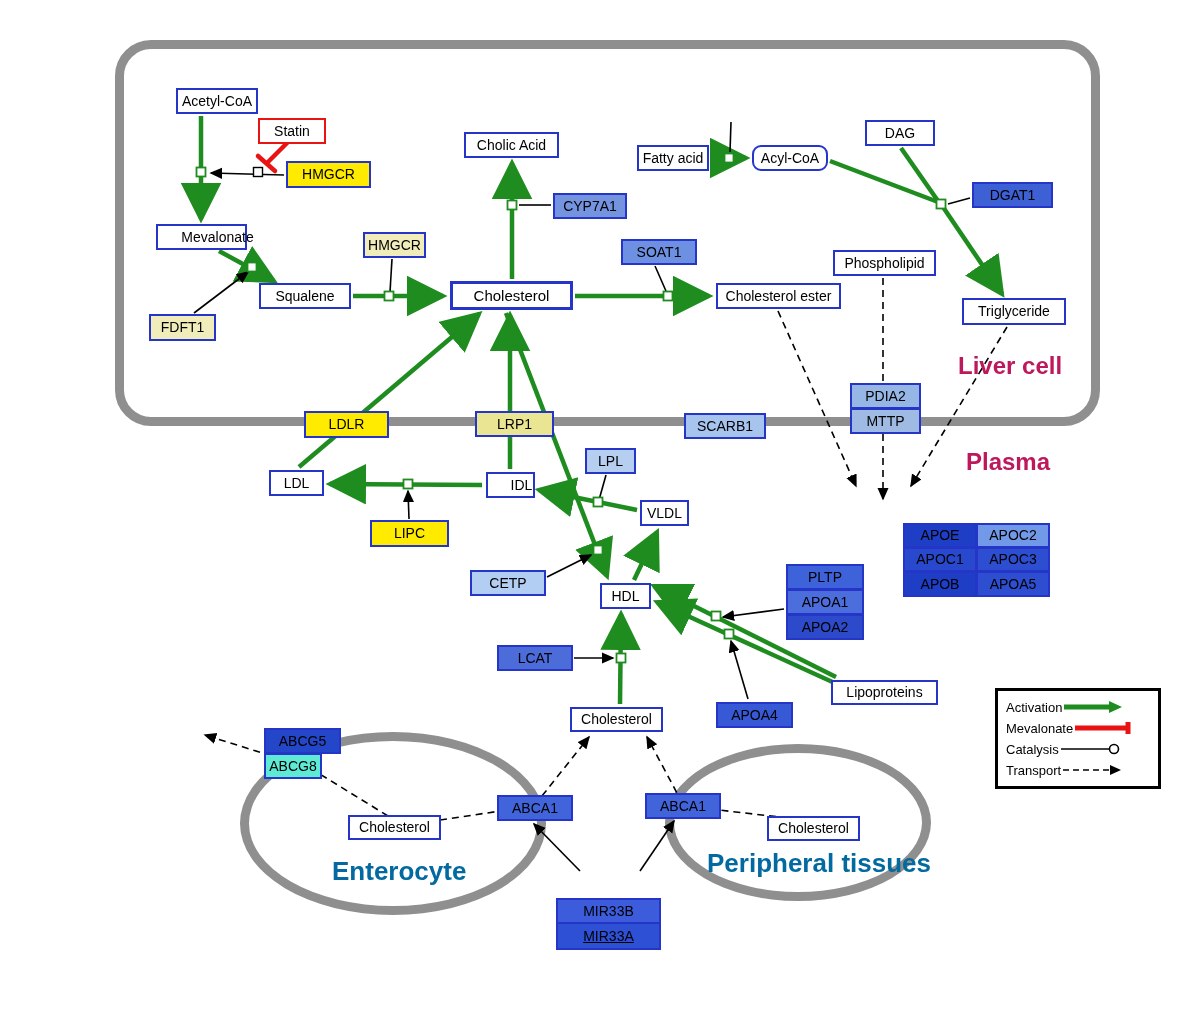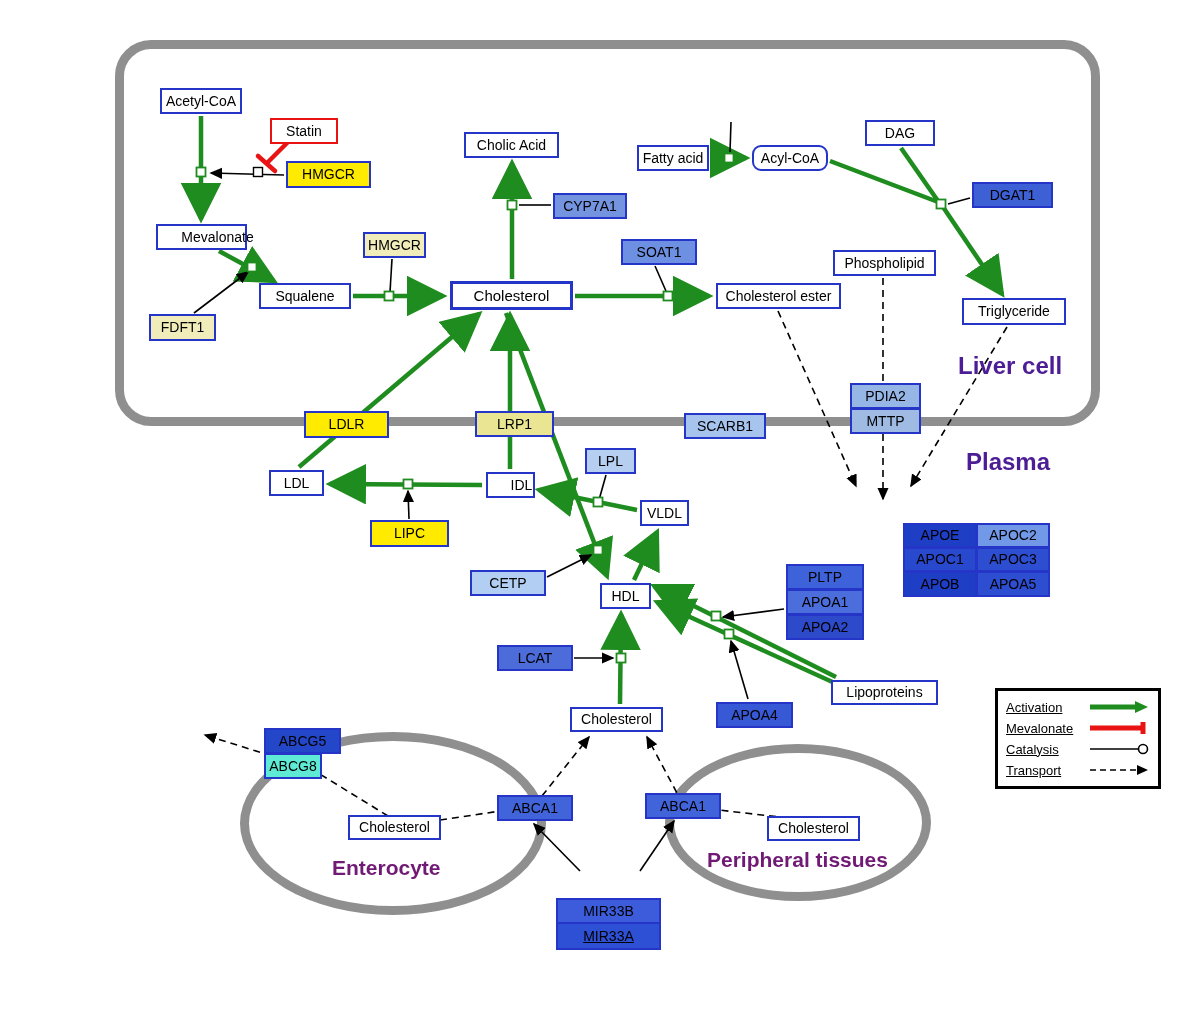--- a/index.html
+++ b/index.html
@@ -6,27 +6,27 @@
   #stage{position:relative;width:1200px;height:1013px;background:#ffffff;overflow:hidden;
          font-family:"Liberation Sans", sans-serif;color:#000;}
   .membrane{position:absolute;border:9px solid #8f8f8f;background:transparent;box-sizing:border-box;}
   .rectm{border-radius:36px;}
   .ellm{border-radius:50%;}
   #edges{position:absolute;left:0;top:0;width:1200px;height:1013px;}
   .node{position:absolute;box-sizing:border-box;border:2px solid #2435c8;background:#fff;color:#000;
         display:flex;align-items:center;justify-content:center;text-align:center;
         font-size:14px;line-height:1.05;cursor:pointer;}
   .strong{border-width:3px;font-size:15px;}
-  .drug{border-color:#e91313;margin-left:12px;}
-  .clabel{position:absolute;font-weight:bold;color:#4c1d95;}
+  .drug{border-color:#e91313;}
+  .clabel{position:absolute;font-weight:bold;color:#be185d;}
   .big{font-size:24px;}
-  .mid{font-size:21px;color:#701a75;}
+  .mid{font-size:26px;color:#0369a1;}
   #legend{position:absolute;left:995px;top:688px;width:166px;height:101px;border:3px solid #000;
           background:#fff;box-sizing:border-box;padding:6px 8px;display:flex;flex-direction:column;justify-content:space-between;}
-  .lrow{display:flex;align-items:center;justify-content:space-between;height:20px;text-decoration:underline;}
+  .lrow{display:flex;align-items:center;justify-content:flex-start;height:20px;}
   .lrow span{font-size:13px;}
 </style>
 </head>
 <body>
 
 <div id="stage">
 
   <div class="membrane rectm" style="left:115px;top:40px;width:985px;height:386px;"></div>
   <div class="membrane ellm" style="left:240px;top:732px;width:306px;height:183px;"></div>
   <div class="membrane ellm" style="left:665px;top:744px;width:266px;height:157px;"></div>
@@ -105,21 +105,21 @@
       <rect x="403.5" y="479.5" width="9" height="9"></rect>
       <rect x="593.5" y="497.5" width="9" height="9"></rect>
       <rect x="593.5" y="545.5" width="9" height="9"></rect>
       <rect x="616.5" y="653.5" width="9" height="9"></rect>
       <rect x="711.5" y="611.5" width="9" height="9"></rect>
       <rect x="724.5" y="629.5" width="9" height="9"></rect>
     </g>
     <rect x="253.5" y="167.5" width="9" height="9" fill="#ffffff" stroke="#000" stroke-width="1.4"></rect>
   </svg>
 
-  <div class="node" style="left:160px;top:88px;width:82px;height:26px;">Acetyl-CoA</div>
+  <div class="node" style="left:176px;top:88px;width:82px;height:26px;">Acetyl-CoA</div>
   <div class="node drug" style="left:258px;top:118px;width:68px;height:26px;">Statin</div>
   <div class="node" style="left:464px;top:132px;width:95px;height:26px;">Cholic Acid</div>
   <div class="node" style="left:637px;top:145px;width:72px;height:26px;">Fatty acid</div>
   <div class="node" style="left:752px;top:145px;width:76px;height:26px;border-radius:9px;">Acyl-CoA</div>
   <div class="node" style="left:865px;top:120px;width:70px;height:26px;">DAG</div>
   <div class="node" style="left:156px;top:224px;width:91px;height:26px;padding-left:32px;">Mevalonate</div>
   <div class="node" style="left:259px;top:283px;width:92px;height:26px;">Squalene</div>
   <div class="node strong" style="left:450px;top:281px;width:123px;height:29px;">Cholesterol</div>
   <div class="node" style="left:716px;top:283px;width:125px;height:26px;">Cholesterol ester</div>
   <div class="node" style="left:833px;top:250px;width:103px;height:26px;">Phospholipid</div>

